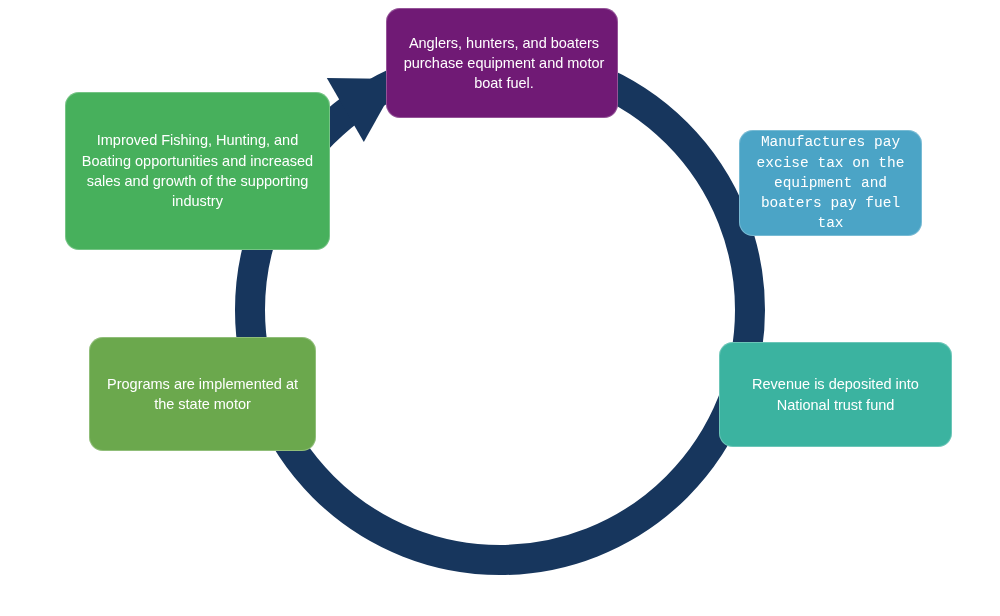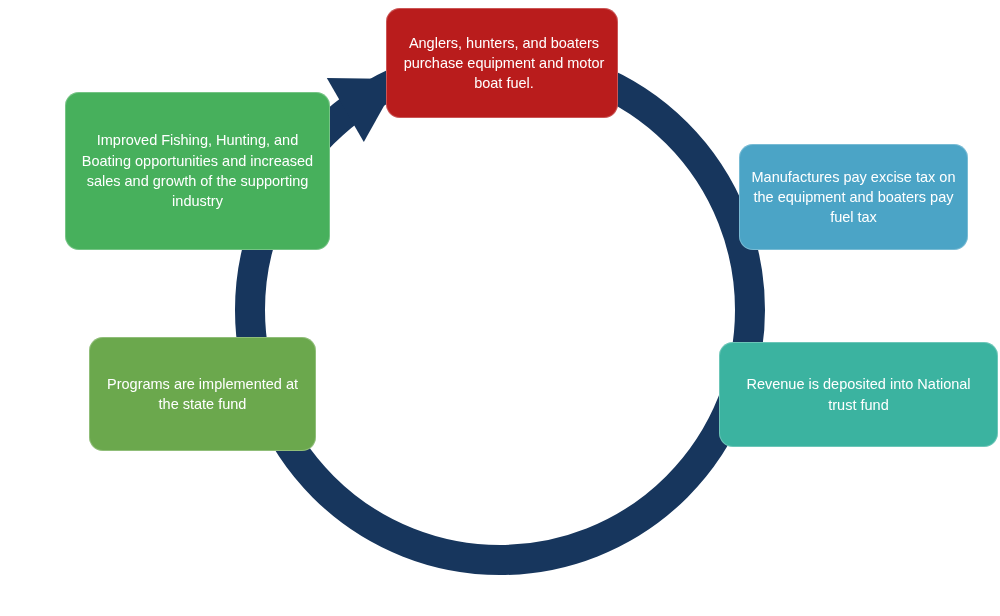--- a/index.html
+++ b/index.html
@@ -33,52 +33,52 @@
     justify-content: center;
     text-align: center;
     font-size: 14.5px;
     line-height: 1.4;
     padding: 6px 12px;
     box-sizing: border-box;
     box-shadow: 0 0 0 1px rgba(255,255,255,0.25) inset;
   }
   .box span { display: block; }
   .box-top         { left: 386px; top: 8px;   width: 232px; height: 110px; }
-  .box-upper-right { left: 739px; top: 144px; width: 229px; height: 106px; }
-  .box-lower-right { left: 719px; top: 342px; width: 279px; height: 105px; }
+  .box-upper-right { left: 739px; top: 130px; width: 183px; height: 106px; font-family: Liberation Mono, monospace; }
+  .box-lower-right { left: 719px; top: 342px; width: 233px; height: 105px; }
   .box-bottom      { left: 399px; top: 489px; width: 227px; height: 111px; }
   .box-lower-left  { left: 89px;  top: 337px; width: 227px; height: 114px; }
   .box-upper-left  { left: 65px;  top: 92px;  width: 265px; height: 158px; }
 </style>
 </head>
 <body>
 
 <div class="stage">
 
   <svg class="ring-svg" viewBox="0 0 1000 616" aria-hidden="true">
     <circle cx="500" cy="310" r="250" fill="none" stroke-width="30" style="stroke: rgb(23, 54, 93);"></circle>
     <g transform="translate(399,79) rotate(-30)">
       <polygon points="0,0 -62,-37 -62,37" style="fill: rgb(23, 54, 93);"></polygon>
     </g>
   </svg>
 
-  <div class="box box-top" style="background-color: #b91c1c; padding-left: 16px;">
+  <div class="box box-top" style="background-color: #701a75; padding-left: 16px;">
     <span>Anglers, hunters, and boaters purchase equipment and motor boat fuel.</span>
   </div>
 
   <div class="box box-upper-right" style="background-color: rgb(75, 164, 198);">
     <span>Manufactures pay excise tax on the equipment and boaters pay fuel tax</span>
   </div>
 
   <div class="box box-lower-right" style="background-color: rgb(59, 179, 160);">
     <span>Revenue is deposited into National trust fund</span>
   </div>
 
 
   <div class="box box-lower-left" style="background-color: rgb(107, 168, 77);">
-    <span>Programs are implemented at the state fund</span>
+    <span>Programs are implemented at the state motor</span>
   </div>
 
   <div class="box box-upper-left" style="background-color: rgb(71, 176, 92);">
     <span>Improved Fishing, Hunting, and Boating opportunities and increased sales and growth of the supporting industry</span>
   </div>
 
 </div>
 
 </body></html>

